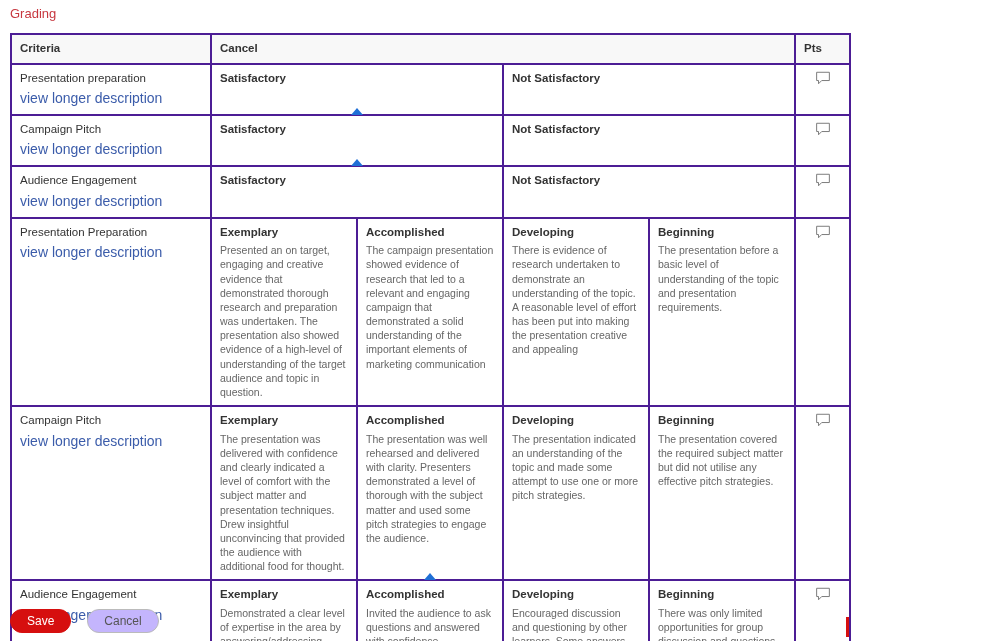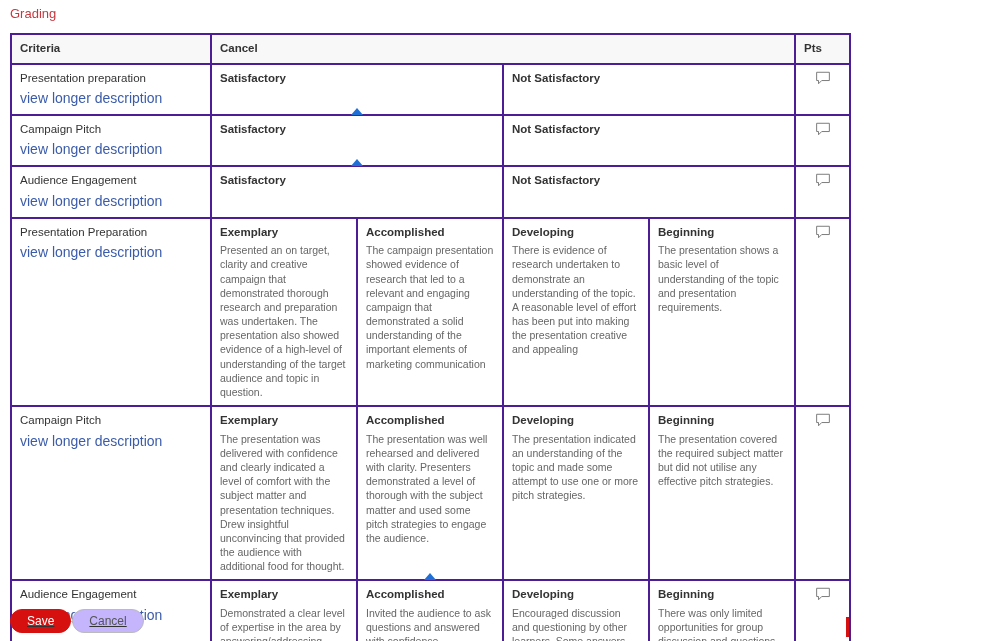--- a/index.html
+++ b/index.html
@@ -88,23 +88,22 @@
 
   td.pts-cell { text-align: center; vertical-align: top; color: #888; }
   .comment-icon svg { width: 16px; height: 14px; display: block; margin: 0 auto; }
 
   
   .footer {
     position: absolute;
     left: 10px;
     bottom: 8px;
     display: flex;
-    gap: 1px;
+    gap: 16px;
     align-items: center;
-    text-decoration: underline;
   }
   .btn {
     font-size: 12px;
     padding: 5px 16px;
     border-radius: 14px;
     cursor: pointer;
     line-height: 1;
   }
   .btn-primary {
     background: #d60f0f;
@@ -193,33 +192,33 @@
                 <path fill="none" stroke="#777" stroke-width="1.5" d="M2 2 h20 v13 h-12 l-5 5 v-5 h-3 z"></path>
               </svg></span></td>
         </tr>
         <tr>
           <td>
             <div class="criteria-name">Presentation Preparation</div>
             <a href="#" class="view-link">view longer description</a>
           </td>
           <td>
             <div class="rating-title">Exemplary</div>
-            <div class="rating-desc">Presented an on target, clarity and creative campaign that demonstrated thorough research and preparation was undertaken. The presentation also showed evidence of a high-level of understanding of the target audience and topic in question.</div>
+            <div class="rating-desc">Presented an on target, engaging and creative evidence that demonstrated thorough research and preparation was undertaken. The presentation also showed evidence of a high-level of understanding of the target audience and topic in question.</div>
           </td>
           <td>
             <div class="rating-title">Accomplished</div>
             <div class="rating-desc">The campaign presentation showed evidence of research that led to a relevant and engaging campaign that demonstrated a solid understanding of the important elements of marketing communication</div>
           </td>
           <td>
             <div class="rating-title">Developing</div>
             <div class="rating-desc">There is evidence of research undertaken to demonstrate an understanding of the topic. A reasonable level of effort has been put into making the presentation creative and appealing</div>
           </td>
           <td>
             <div class="rating-title">Beginning</div>
-            <div class="rating-desc">The presentation shows a basic level of understanding of the topic and presentation requirements.</div>
+            <div class="rating-desc">The presentation before a basic level of understanding of the topic and presentation requirements.</div>
           </td>
           <td class="pts-cell"><span class="comment-icon"><svg viewBox="0 0 24 22">
                 <path fill="none" stroke="#777" stroke-width="1.5" d="M2 2 h20 v13 h-12 l-5 5 v-5 h-3 z"></path>
               </svg></span></td>
         </tr>
         <tr>
           <td>
             <div class="criteria-name">Campaign Pitch</div>
             <a href="#" class="view-link">view longer description</a>
           </td>

